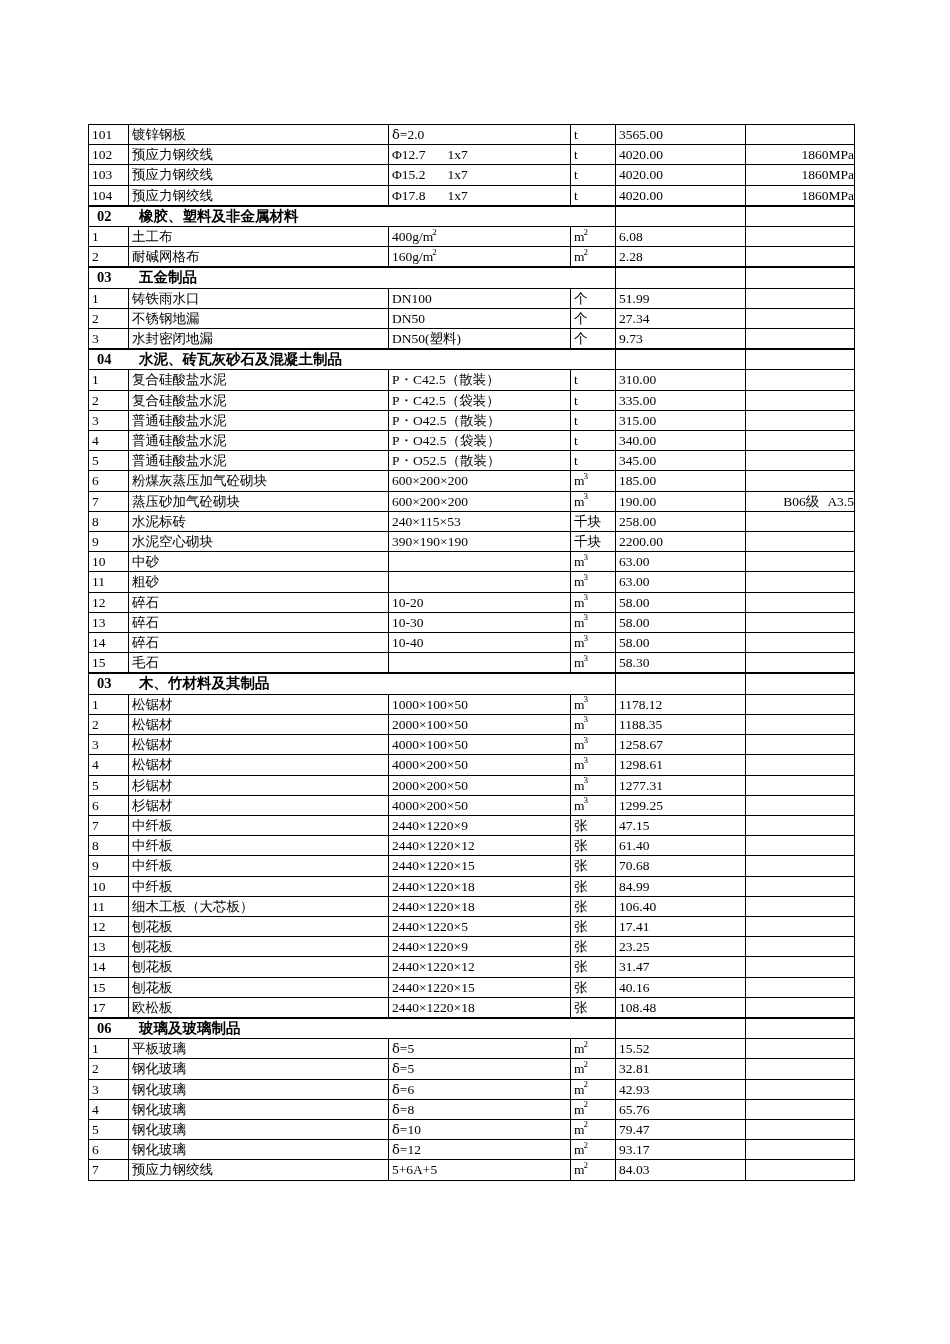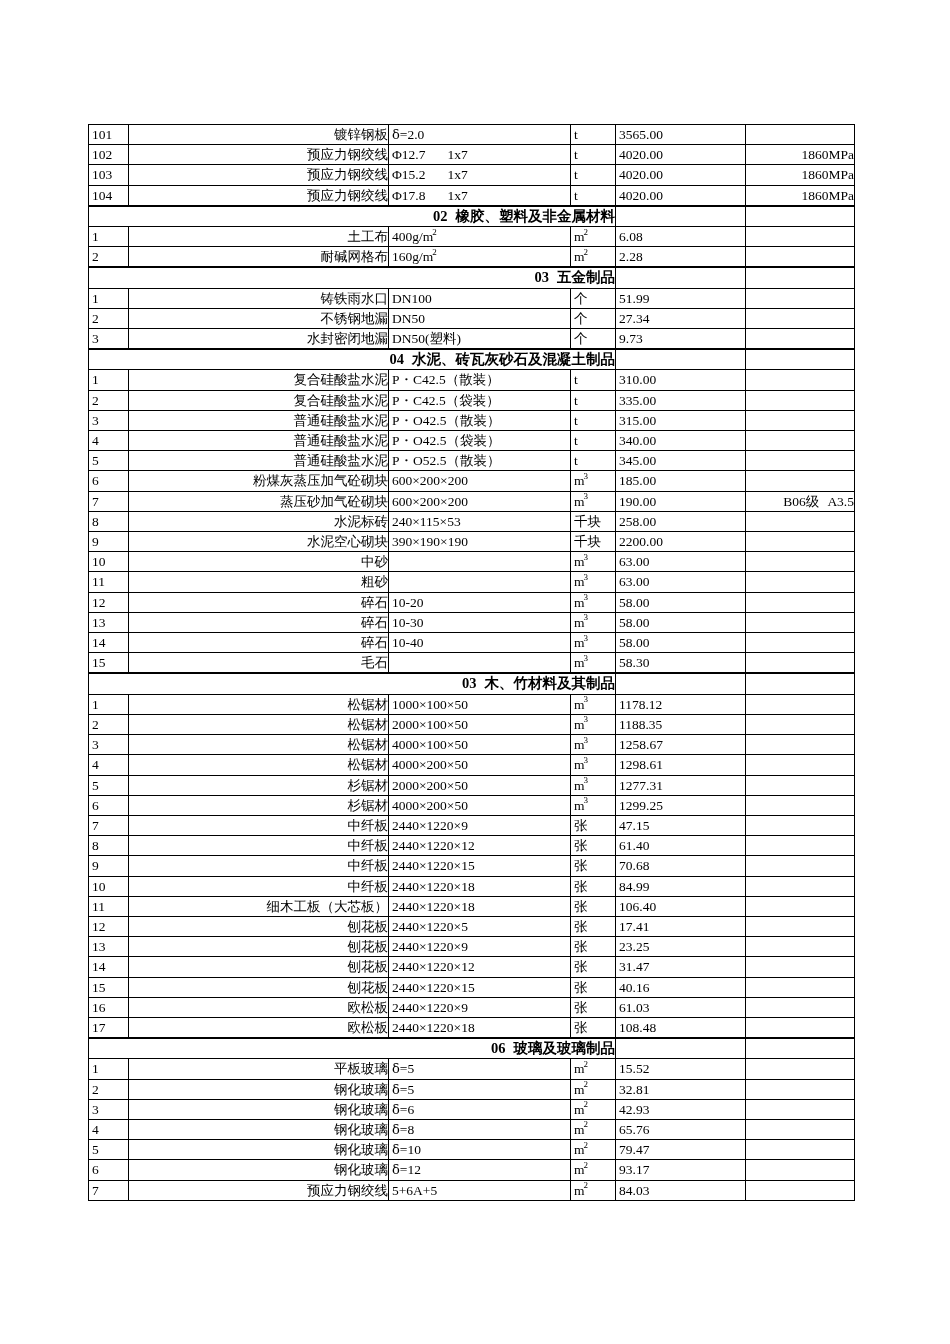--- a/index.html
+++ b/index.html
@@ -47,21 +47,20 @@
     vertical-align: middle;
     white-space: nowrap;
     overflow: hidden;
     font-size: 13.5px;
   }
   td.cell-no {
     padding-left: 4px;
   }
   td.cell-name {
     padding-left: 8px;
-    text-align: right;
   }
   td.cell-spec {
     padding-left: 3px;
     letter-spacing: 0px;
     margin-top: 32px;
   }
   td.cell-unit {
     padding-left: 3px;
     position: relative;
   }
@@ -463,28 +462,20 @@
         </tr>
         <tr class="">
           <td class="cell-no">15</td>
           <td class="cell-name">刨花板</td>
           <td class="cell-spec">2440×1220×15</td>
           <td class="cell-unit">张</td>
           <td class="cell-price">40.16</td>
           <td class="cell-rem"></td>
         </tr>
         <tr class="">
-          <td class="cell-no">16</td>
-          <td class="cell-name">欧松板</td>
-          <td class="cell-spec">2440×1220×9</td>
-          <td class="cell-unit">张</td>
-          <td class="cell-price">61.03</td>
-          <td class="cell-rem"></td>
-        </tr>
-        <tr class="">
           <td class="cell-no">17</td>
           <td class="cell-name">欧松板</td>
           <td class="cell-spec">2440×1220×18</td>
           <td class="cell-unit">张</td>
           <td class="cell-price">108.48</td>
           <td class="cell-rem"></td>
         </tr>
         <tr class="section-row">
           <td class="cell-name sec-head" colspan="4"><span class="sec-code">06</span><span class="sec-title">玻璃及玻璃制品</span></td>
           <td class="cell-price"></td>

